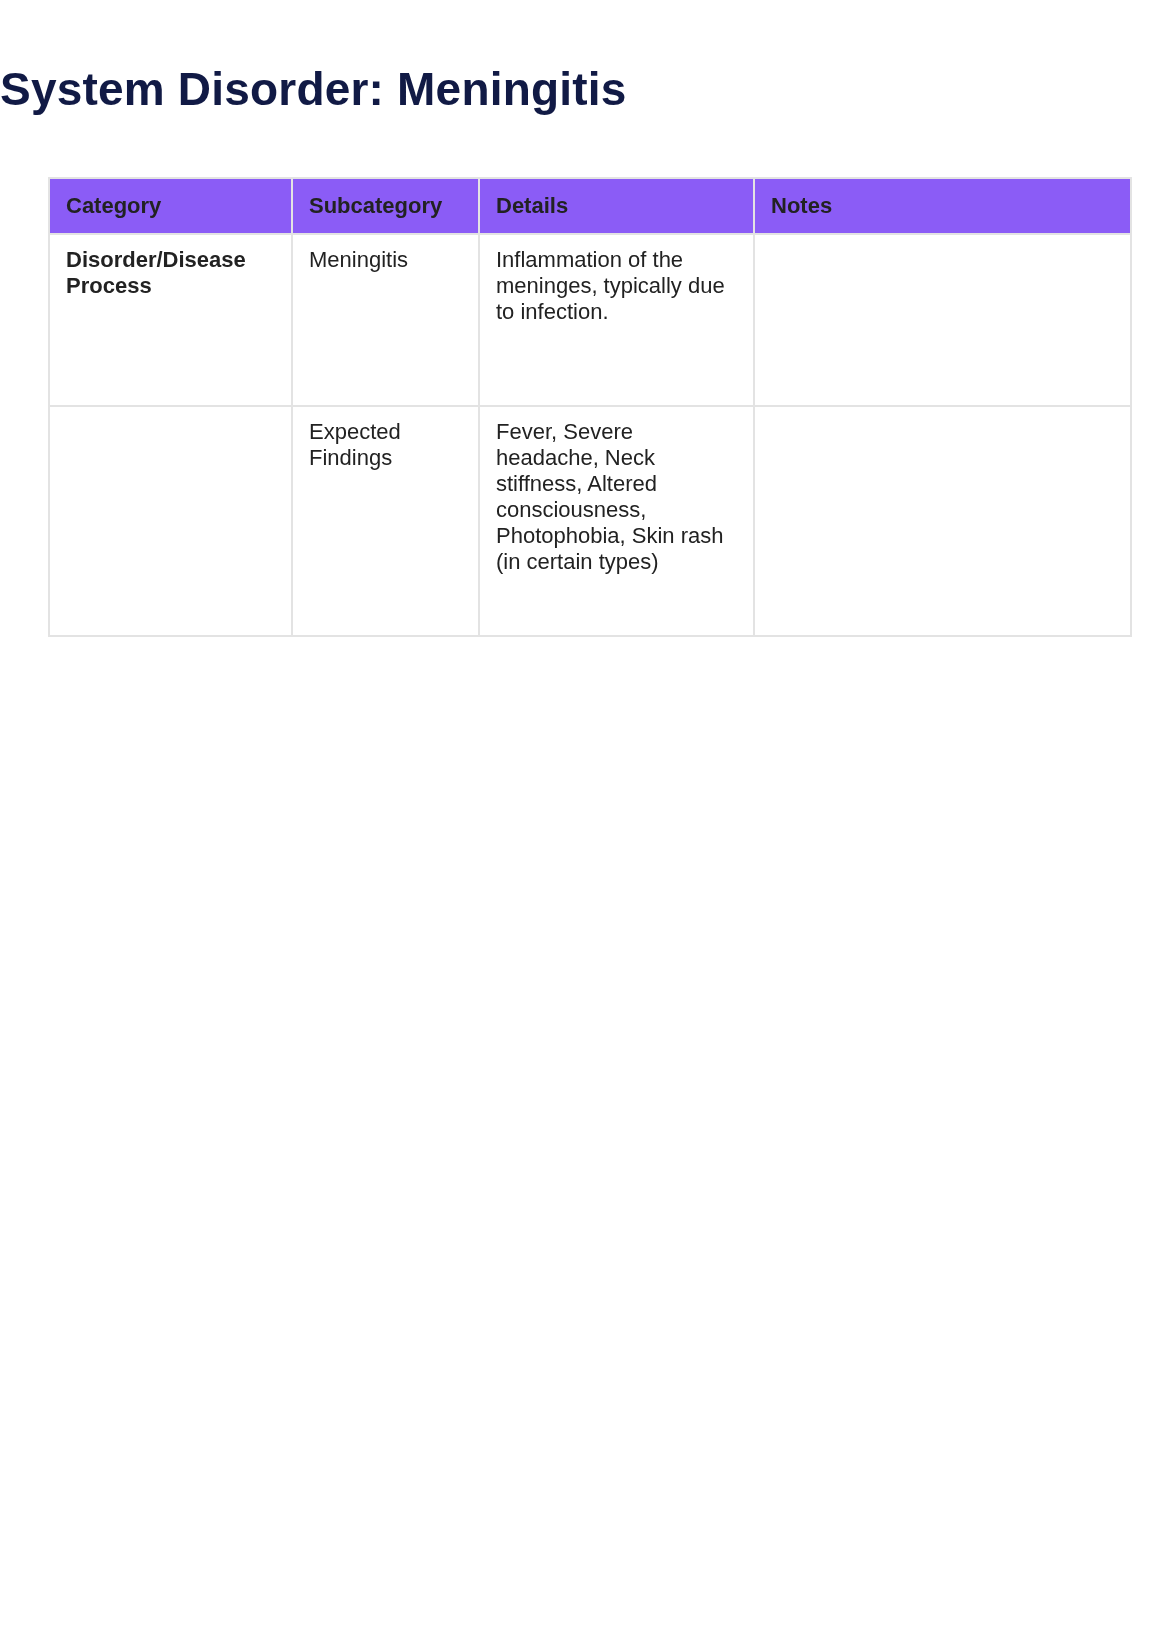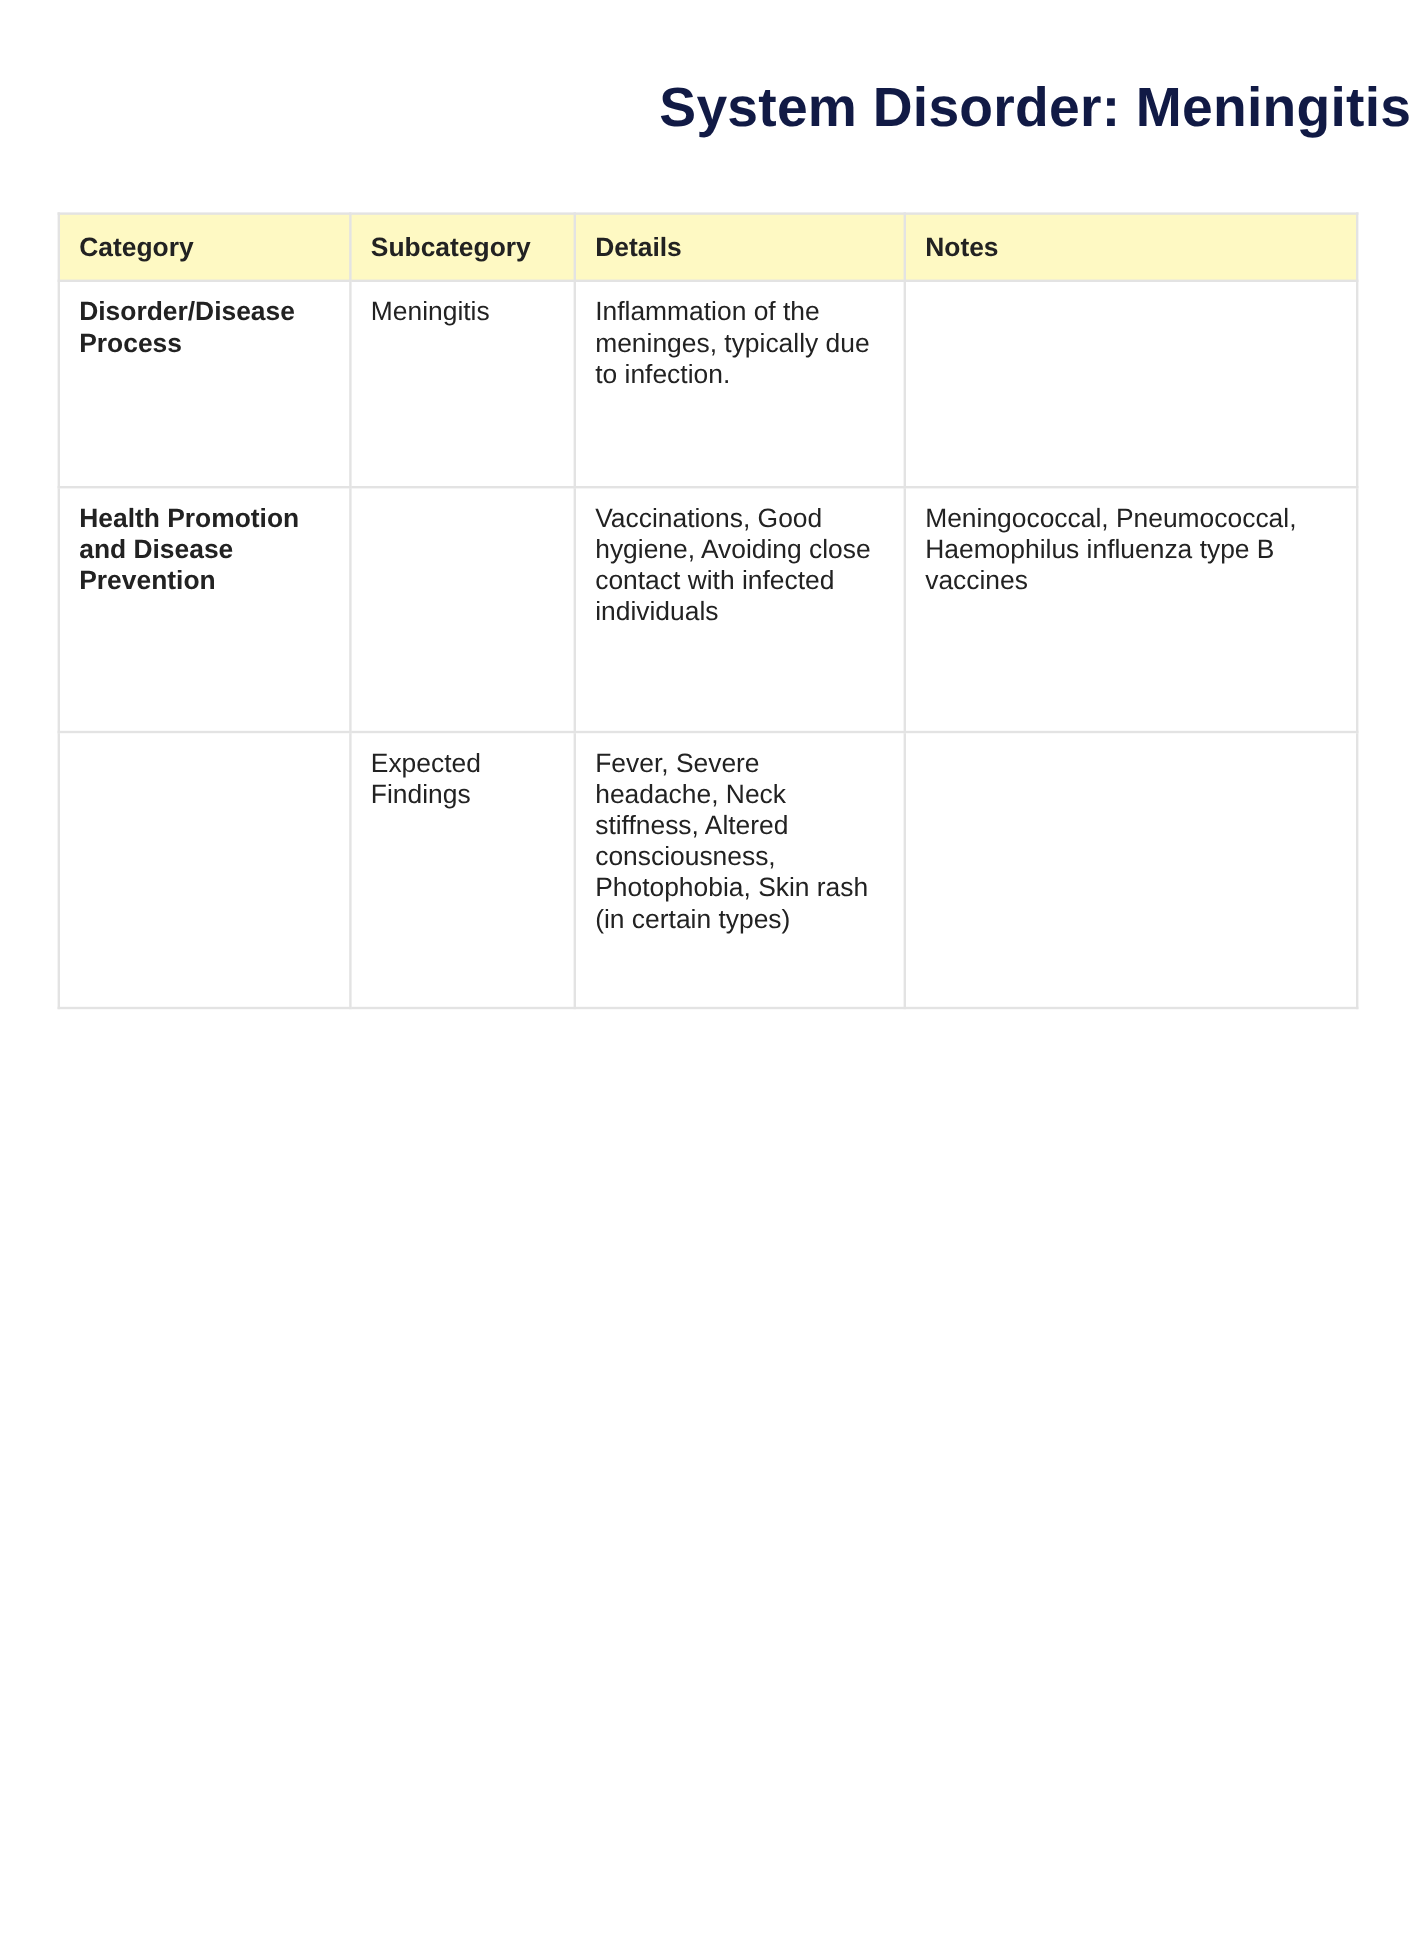--- a/index.html
+++ b/index.html
@@ -1,21 +1,21 @@
 <!DOCTYPE html>
 <html><head>
 <meta charset="utf-8">
 <style>
   html, body { margin: 0; padding: 0; background: #ffffff; }
   body { width: 1176px; height: 1630px; position: relative; font-family: "Liberation Sans", sans-serif; color: #222222; }
-  .title { position: absolute; top: 62px; left: 0; width: 1176px; text-align: right; font-size: 46px; font-weight: bold; color: #111a45; margin: 0; letter-spacing: 0.2px; }
+  .title { position: absolute; top: 62px; left: 0; width: 1176px; text-align: left; font-size: 46px; font-weight: bold; color: #111a45; margin: 0; letter-spacing: 0.2px; }
   table { position: absolute; top: 177px; left: 48px; width: 1082px; border-collapse: collapse; table-layout: fixed; font-size: 22px; line-height: 26px; }
   col.c1 { width: 243px; } col.c2 { width: 187px; } col.c3 { width: 275px; } col.c4 { width: 377px; }
   th, td { border: 2px solid #e3e3e3; vertical-align: top; text-align: left; padding: 0 16px; }
-  th { background: #fef9c3; font-weight: bold; height: 54px; vertical-align: middle; color: #222222; }
+  th { background: #8b5cf6; font-weight: bold; height: 54px; vertical-align: middle; color: #222222; }
   td { padding-top: 12px; }
   td.cat { font-weight: bold; }
 </style>
 </head>
 <body>
 
 <h1 class="title">System Disorder: Meningitis</h1>
 
 <table>
   <colgroup>
@@ -32,26 +32,20 @@
       <th>Notes</th>
     </tr>
   </thead>
   <tbody>
     <tr style="height:172px">
       <td class="cat">Disorder/Disease Process</td>
       <td>Meningitis</td>
       <td>Inflammation of the meninges, typically due to infection.</td>
       <td></td>
     </tr>
-    <tr style="height:204px">
-      <td class="cat">Health Promotion and Disease Prevention</td>
-      <td></td>
-      <td>Vaccinations, Good hygiene, Avoiding close contact with infected individuals</td>
-      <td>Meningococcal, Pneumococcal, Haemophilus influenza type B vaccines</td>
-    </tr>
     <tr style="height:230px">
       <td class="cat"></td>
       <td>Expected Findings</td>
       <td>Fever, Severe headache, Neck stiffness, Altered consciousness, Photophobia, Skin rash (in certain types)</td>
       <td></td>
     </tr>
   </tbody>
 </table>
 
 </body></html>

